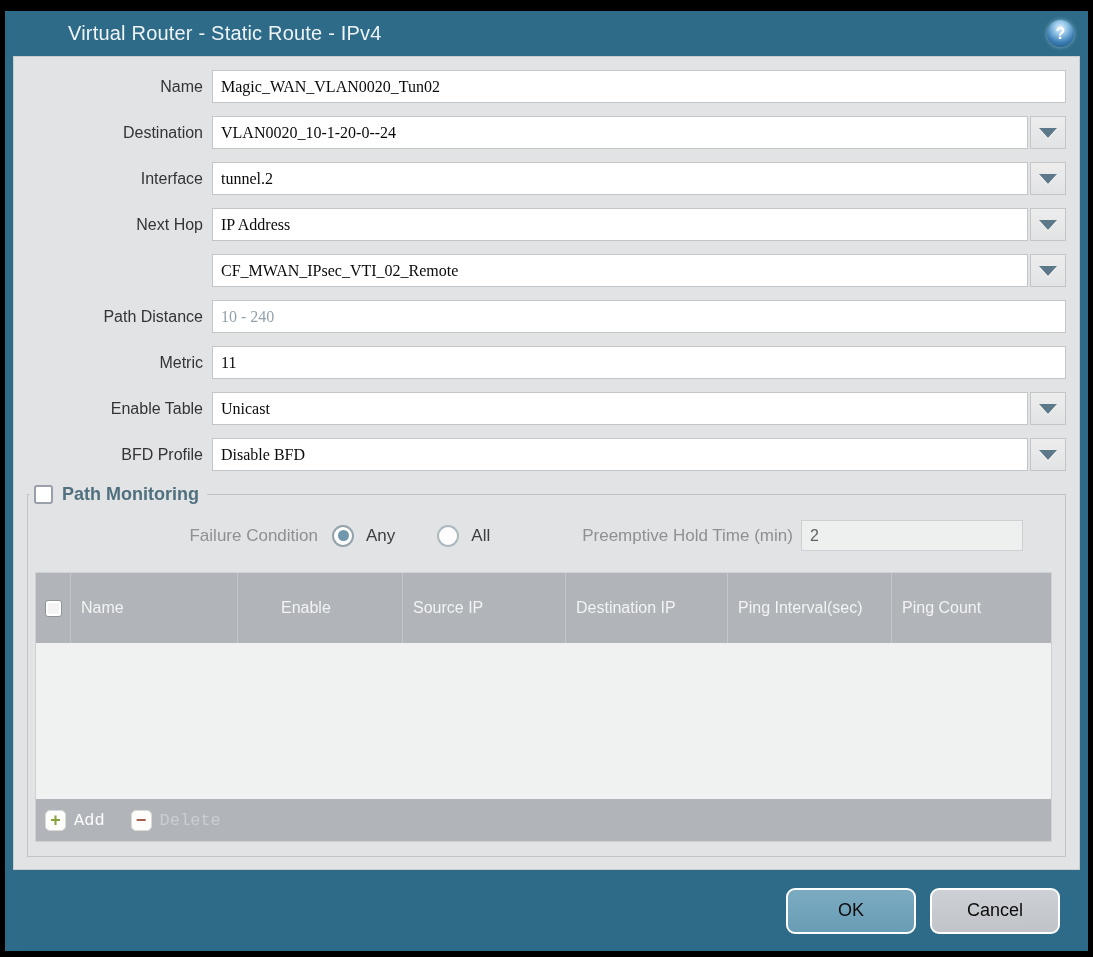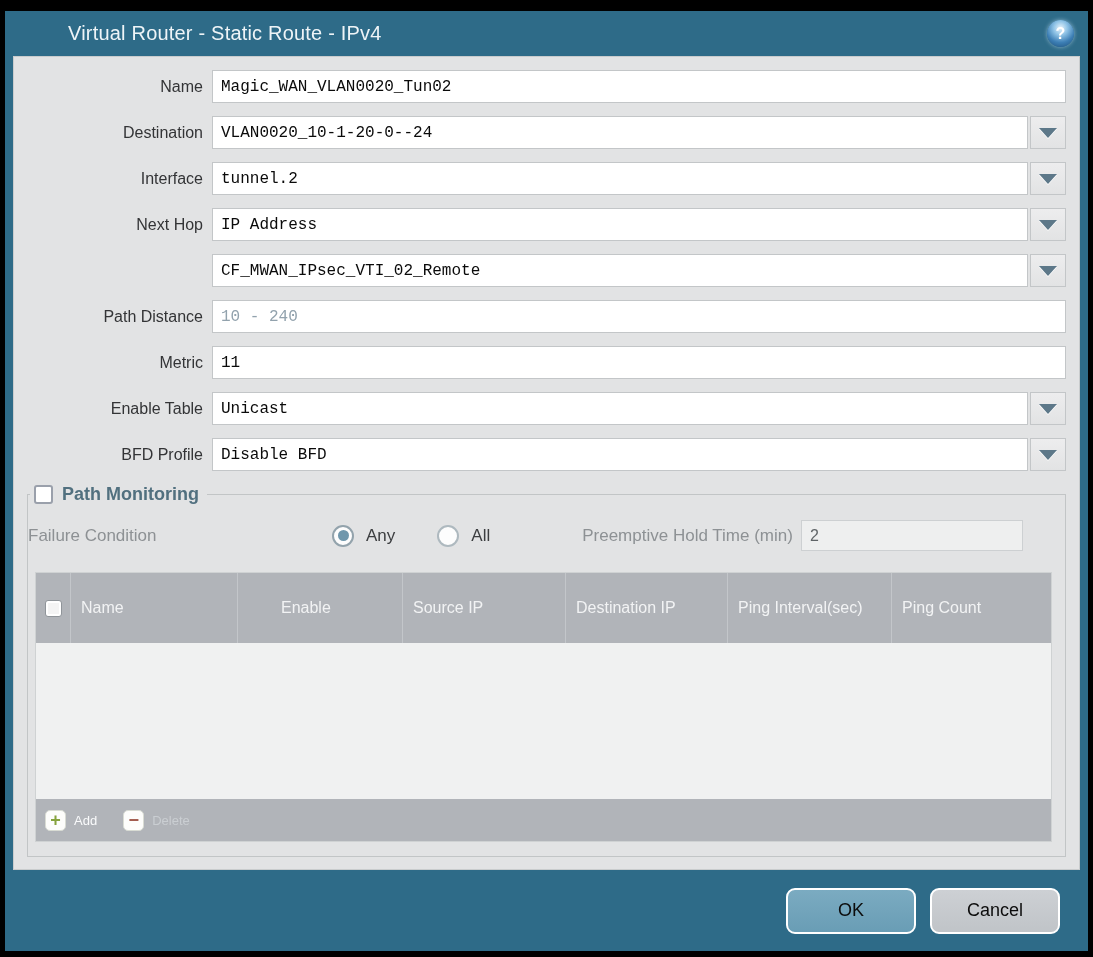--- a/index.html
+++ b/index.html
@@ -69,21 +69,21 @@
     display: flex;
     align-items: stretch;
     margin-right: 13px;
     height: 33px;
   }
   .txt {
     flex: 1;
     height: 33px;
     border: 1px solid #c3c6c8;
     background: #ffffff;
-    font-family: Liberation Mono, monospace;
+    font-family: Liberation Serif, serif;
     font-size: 16px;
     color: #0a0a0a;
     padding: 0 8px;
     outline: none;
   }
   .txt::placeholder { color: #92a2ad; opacity: 1; }
   .dd-btn {
     width: 36px;
     height: 33px;
     margin-left: 2px;
@@ -127,20 +127,21 @@
     text-align: right;
   }
   .pm-row {
     display: flex;
     align-items: center;
     margin-top: 14px;
     height: 33px;
   }
   .fc-label {
     width: 290px;
+    text-align: right;
     font-size: 17px;
     color: #8d9194;
     white-space: nowrap;
   }
   .radio-group { display: flex; align-items: center; }
   .radio {
     width: 22px; height: 22px;
     border-radius: 50%;
     background: #fdfdfd;
     border: 2px solid #aeb9bf;
@@ -238,21 +239,21 @@
     background: #fdfdfb;
     border: 1px solid #d9dcd4;
     border-radius: 5px;
     display: flex; align-items: center; justify-content: center;
     font-weight: bold;
     font-size: 18px;
     line-height: 1;
   }
   .plus-glyph { color: #86a33d; }
   .minus-glyph { color: #a35c4e; }
-  .tool-lbl { font-size: 13px; color: #fafbfc; }
+  .tool-lbl { font-size: 17px; color: #fafbfc; font-family: Liberation Mono, monospace; }
   .tool-btn.disabled { cursor: default; }
   .tool-btn.disabled .tool-lbl { color: #caced2; }
   
   .btnbar {
     position: absolute;
     left: 0; right: 0; bottom: 0;
     height: 81px;
     display: flex;
     align-items: center;
     justify-content: flex-end;

